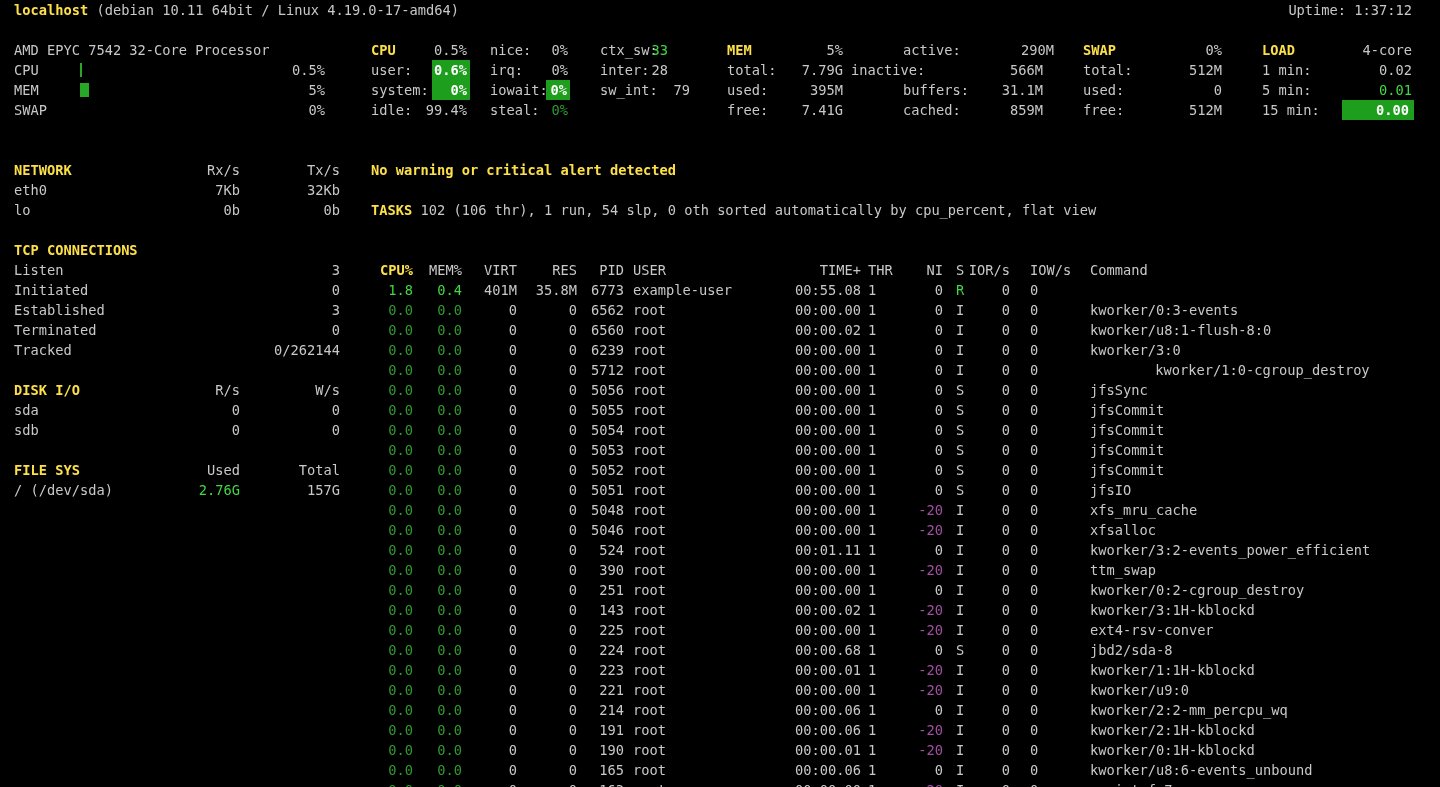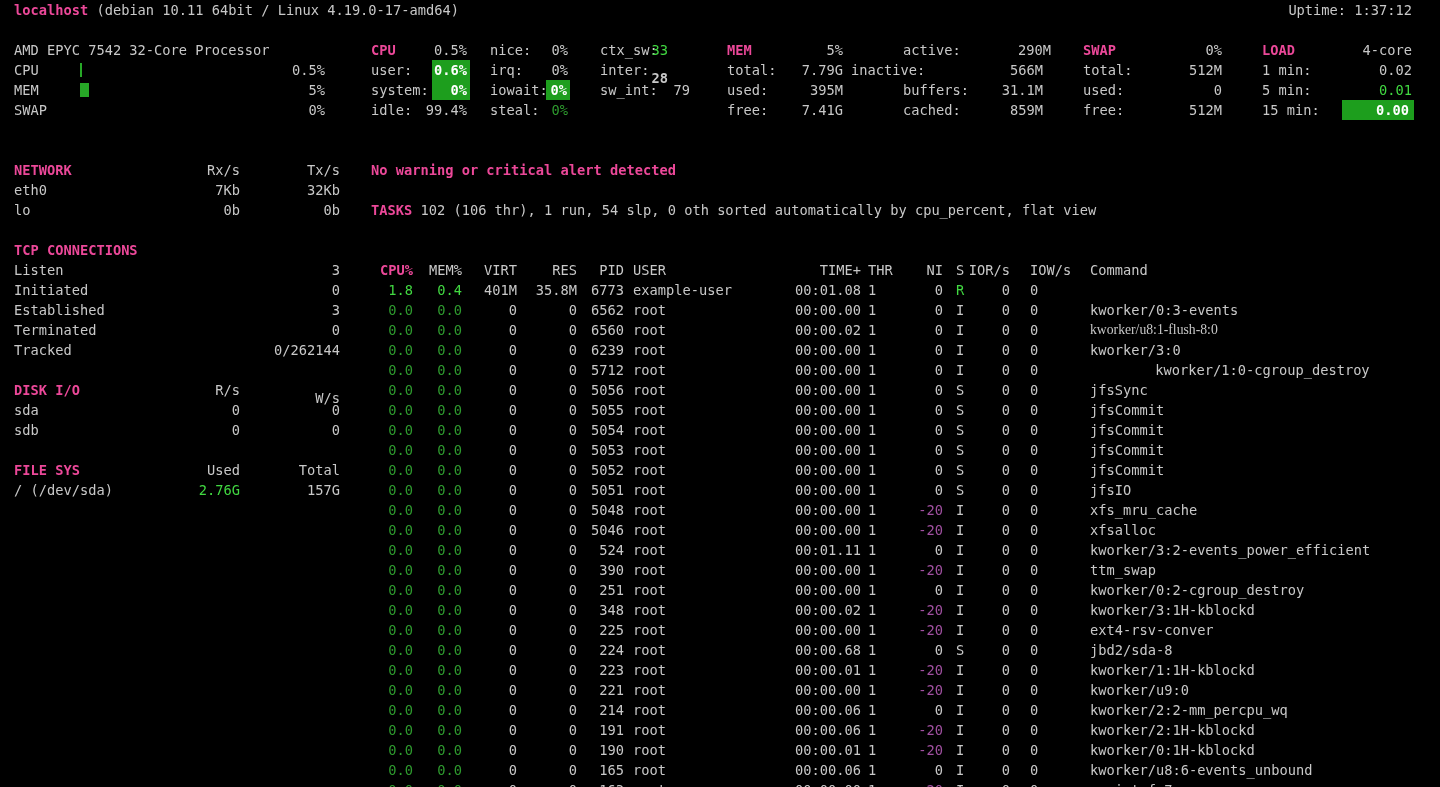--- a/index.html
+++ b/index.html
@@ -3,21 +3,21 @@
 <meta charset="utf-8">
 <style>
   html,body{margin:0;padding:0;background:#000;}
   .screen{
     position:relative;width:1440px;height:787px;background:#000;overflow:hidden;
     font-family:"DejaVu Sans Mono","Liberation Mono",monospace;
     font-size:13.7px;color:#c8c8c8;
   }
   .t{position:absolute;height:20px;line-height:20px;white-space:pre;}
   .r{text-align:right;}
-  .b{font-weight:bold;color:#ec4899;}
+  .b{font-weight:bold;color:#fde047;}
   .v-green{color:#2e9b2e;}
   .v-bright{color:#41d941;}
   .v-purple{color:#a050a0;}
   .cell-green{background:#1d9e1d;color:#ffffff;font-weight:bold;text-align:right;padding-right:3px;}
   .prow{position:absolute;left:0;top:0;width:1440px;height:20px;}
   .bar{position:absolute;background:#27a827;}
 </style>
 </head>
 <body>
 
@@ -44,40 +44,40 @@
     <div class="t" style="left:490px;top:40px;">nice:</div>
     <div class="t r" style="left:520px;top:40px;width:48px;">0%</div>
     <div class="t" style="left:600px;top:40px;">ctx_sw:</div>
     <div class="t r v-bright" style="left:620px;top:40px;width:48px;">33</div>
 
     <div class="t" style="left:371px;top:60px;">user:</div>
     <div class="t cell-green" style="left:432px;top:60px;width:35px;">0.6%</div>
     <div class="t" style="left:490px;top:60px;">irq:</div>
     <div class="t r" style="left:520px;top:60px;width:48px;">0%</div>
     <div class="t" style="left:600px;top:60px;">inter:</div>
-    <div class="t r" style="left:620px;top:68px;width:48px;font-weight:bold;">28</div>
+    <div class="t r" style="left:620px;top:60px;width:48px;">28</div>
 
     <div class="t" style="left:371px;top:80px;">system:</div>
     <div class="t cell-green" style="left:432px;top:80px;width:35px;">0%</div>
     <div class="t" style="left:490px;top:80px;">iowait:</div>
     <div class="t cell-green" style="left:546px;top:80px;width:21px;">0%</div>
     <div class="t" style="left:600px;top:80px;">sw_int:</div>
     <div class="t r" style="left:642px;top:80px;width:48px;">79</div>
 
     <div class="t" style="left:371px;top:100px;">idle:</div>
     <div class="t r" style="left:395px;top:100px;width:72px;">99.4%</div>
     <div class="t" style="left:490px;top:100px;">steal:</div>
     <div class="t r v-green" style="left:520px;top:100px;width:48px;">0%</div>
   </div>
 
   <div>
     <div class="t b" style="left:727px;top:40px;">MEM</div>
     <div class="t r" style="left:760px;top:40px;width:83px;">5%</div>
     <div class="t" style="left:903px;top:40px;">active:</div>
-    <div class="t r" style="left:968px;top:40px;width:83px;">290M</div>
+    <div class="t r" style="left:996px;top:40px;width:83px;text-align:center;">290M</div>
     <div class="t" style="left:727px;top:60px;">total:</div>
     <div class="t r" style="left:760px;top:60px;width:83px;">7.79G</div>
     <div class="t" style="left:851px;top:60px;">inactive:</div>
     <div class="t r" style="left:960px;top:60px;width:83px;">566M</div>
     <div class="t" style="left:727px;top:80px;">used:</div>
     <div class="t r" style="left:760px;top:80px;width:83px;">395M</div>
     <div class="t" style="left:903px;top:80px;">buffers:</div>
     <div class="t r" style="left:960px;top:80px;width:83px;">31.1M</div>
     <div class="t" style="left:727px;top:100px;">free:</div>
     <div class="t r" style="left:760px;top:100px;width:83px;">7.41G</div>
@@ -129,21 +129,21 @@
     <div class="t r" style="left:200px;top:300px;width:140px;">3</div>
     <div class="t" style="left:14px;top:320px;">Terminated</div>
     <div class="t r" style="left:200px;top:320px;width:140px;">0</div>
     <div class="t" style="left:14px;top:340px;">Tracked</div>
     <div class="t r" style="left:200px;top:340px;width:140px;">0/262144</div>
   </div>
 
   <div>
     <div class="t b" style="left:14px;top:380px;">DISK I/O</div>
     <div class="t r" style="left:160px;top:380px;width:80px;">R/s</div>
-    <div class="t r" style="left:260px;top:380px;width:80px;margin-top:8px;">W/s</div>
+    <div class="t r" style="left:260px;top:380px;width:80px;">W/s</div>
     <div class="t" style="left:14px;top:400px;">sda</div>
     <div class="t r" style="left:160px;top:400px;width:80px;">0</div>
     <div class="t r" style="left:260px;top:400px;width:80px;">0</div>
     <div class="t" style="left:14px;top:420px;">sdb</div>
     <div class="t r" style="left:160px;top:420px;width:80px;">0</div>
     <div class="t r" style="left:260px;top:420px;width:80px;">0</div>
   </div>
 
   <div>
     <div class="t b" style="left:14px;top:460px;">FILE SYS</div>
@@ -174,21 +174,21 @@
   </div>
 
   <div id="proc-rows">
       <div class="prow" style="top: 280px;">
         <span class="t r v-bright" style="left: 373px; width: 40px;">1.8</span>
         <span class="t r v-bright" style="left: 422px; width: 40px;">0.4</span>
         <span class="t r" style="left: 470px; width: 47px;">401M</span>
         <span class="t r" style="left: 525px; width: 52px;">35.8M</span>
         <span class="t r" style="left: 577px; width: 47px;">6773</span>
         <span class="t" style="left: 633px; width: 150px;">example-user</span>
-        <span class="t r" style="left: 780px; width: 81px;">00:01.08</span>
+        <span class="t r" style="left: 780px; width: 81px;">00:55.08</span>
         <span class="t" style="left: 868px; width: 40px;">1</span>
         <span class="t r" style="left: 900px; width: 43px;">0</span>
         <span class="t v-bright" style="left: 956px; width: 20px;">R</span>
         <span class="t r" style="left: 960px; width: 50px;">0</span>
         <span class="t" style="left: 1030px; width: 45px;">0</span>
       </div>
       <div class="prow" style="top: 300px;">
         <span class="t r v-green" style="left: 373px; width: 40px;">0.0</span>
         <span class="t r v-green" style="left: 422px; width: 40px;">0.0</span>
         <span class="t r" style="left: 470px; width: 47px;">0</span>
@@ -209,21 +209,21 @@
         <span class="t r" style="left: 470px; width: 47px;">0</span>
         <span class="t r" style="left: 525px; width: 52px;">0</span>
         <span class="t r" style="left: 577px; width: 47px;">6560</span>
         <span class="t" style="left: 633px; width: 150px;">root</span>
         <span class="t r" style="left: 780px; width: 81px;">00:00.02</span>
         <span class="t" style="left: 868px; width: 40px;">1</span>
         <span class="t r" style="left: 900px; width: 43px;">0</span>
         <span class="t" style="left: 956px; width: 20px;">I</span>
         <span class="t r" style="left: 960px; width: 50px;">0</span>
         <span class="t" style="left: 1030px; width: 45px;">0</span>
-        <span class="t" style="left: 1090px; width: 345px; font-family: Liberation Serif, serif;">kworker/u8:1-flush-8:0</span>
+        <span class="t" style="left: 1090px; width: 345px;">kworker/u8:1-flush-8:0</span>
       </div>
       <div class="prow" style="top: 340px;">
         <span class="t r v-green" style="left: 373px; width: 40px;">0.0</span>
         <span class="t r v-green" style="left: 422px; width: 40px;">0.0</span>
         <span class="t r" style="left: 470px; width: 47px;">0</span>
         <span class="t r" style="left: 525px; width: 52px;">0</span>
         <span class="t r" style="left: 577px; width: 47px;">6239</span>
         <span class="t" style="left: 633px; width: 150px;">root</span>
         <span class="t r" style="left: 780px; width: 81px;">00:00.00</span>
         <span class="t" style="left: 868px; width: 40px;">1</span>
@@ -411,21 +411,21 @@
         <span class="t" style="left: 956px; width: 20px;">I</span>
         <span class="t r" style="left: 960px; width: 50px;">0</span>
         <span class="t" style="left: 1030px; width: 45px;">0</span>
         <span class="t" style="left: 1090px; width: 345px;">kworker/0:2-cgroup_destroy</span>
       </div>
       <div class="prow" style="top: 600px;">
         <span class="t r v-green" style="left: 373px; width: 40px;">0.0</span>
         <span class="t r v-green" style="left: 422px; width: 40px;">0.0</span>
         <span class="t r" style="left: 470px; width: 47px;">0</span>
         <span class="t r" style="left: 525px; width: 52px;">0</span>
-        <span class="t r" style="left: 577px; width: 47px;">348</span>
+        <span class="t r" style="left: 577px; width: 47px;">143</span>
         <span class="t" style="left: 633px; width: 150px;">root</span>
         <span class="t r" style="left: 780px; width: 81px;">00:00.02</span>
         <span class="t" style="left: 868px; width: 40px;">1</span>
         <span class="t r v-purple" style="left: 900px; width: 43px;">-20</span>
         <span class="t" style="left: 956px; width: 20px;">I</span>
         <span class="t r" style="left: 960px; width: 50px;">0</span>
         <span class="t" style="left: 1030px; width: 45px;">0</span>
         <span class="t" style="left: 1090px; width: 345px;">kworker/3:1H-kblockd</span>
       </div>
       <div class="prow" style="top: 620px;">

